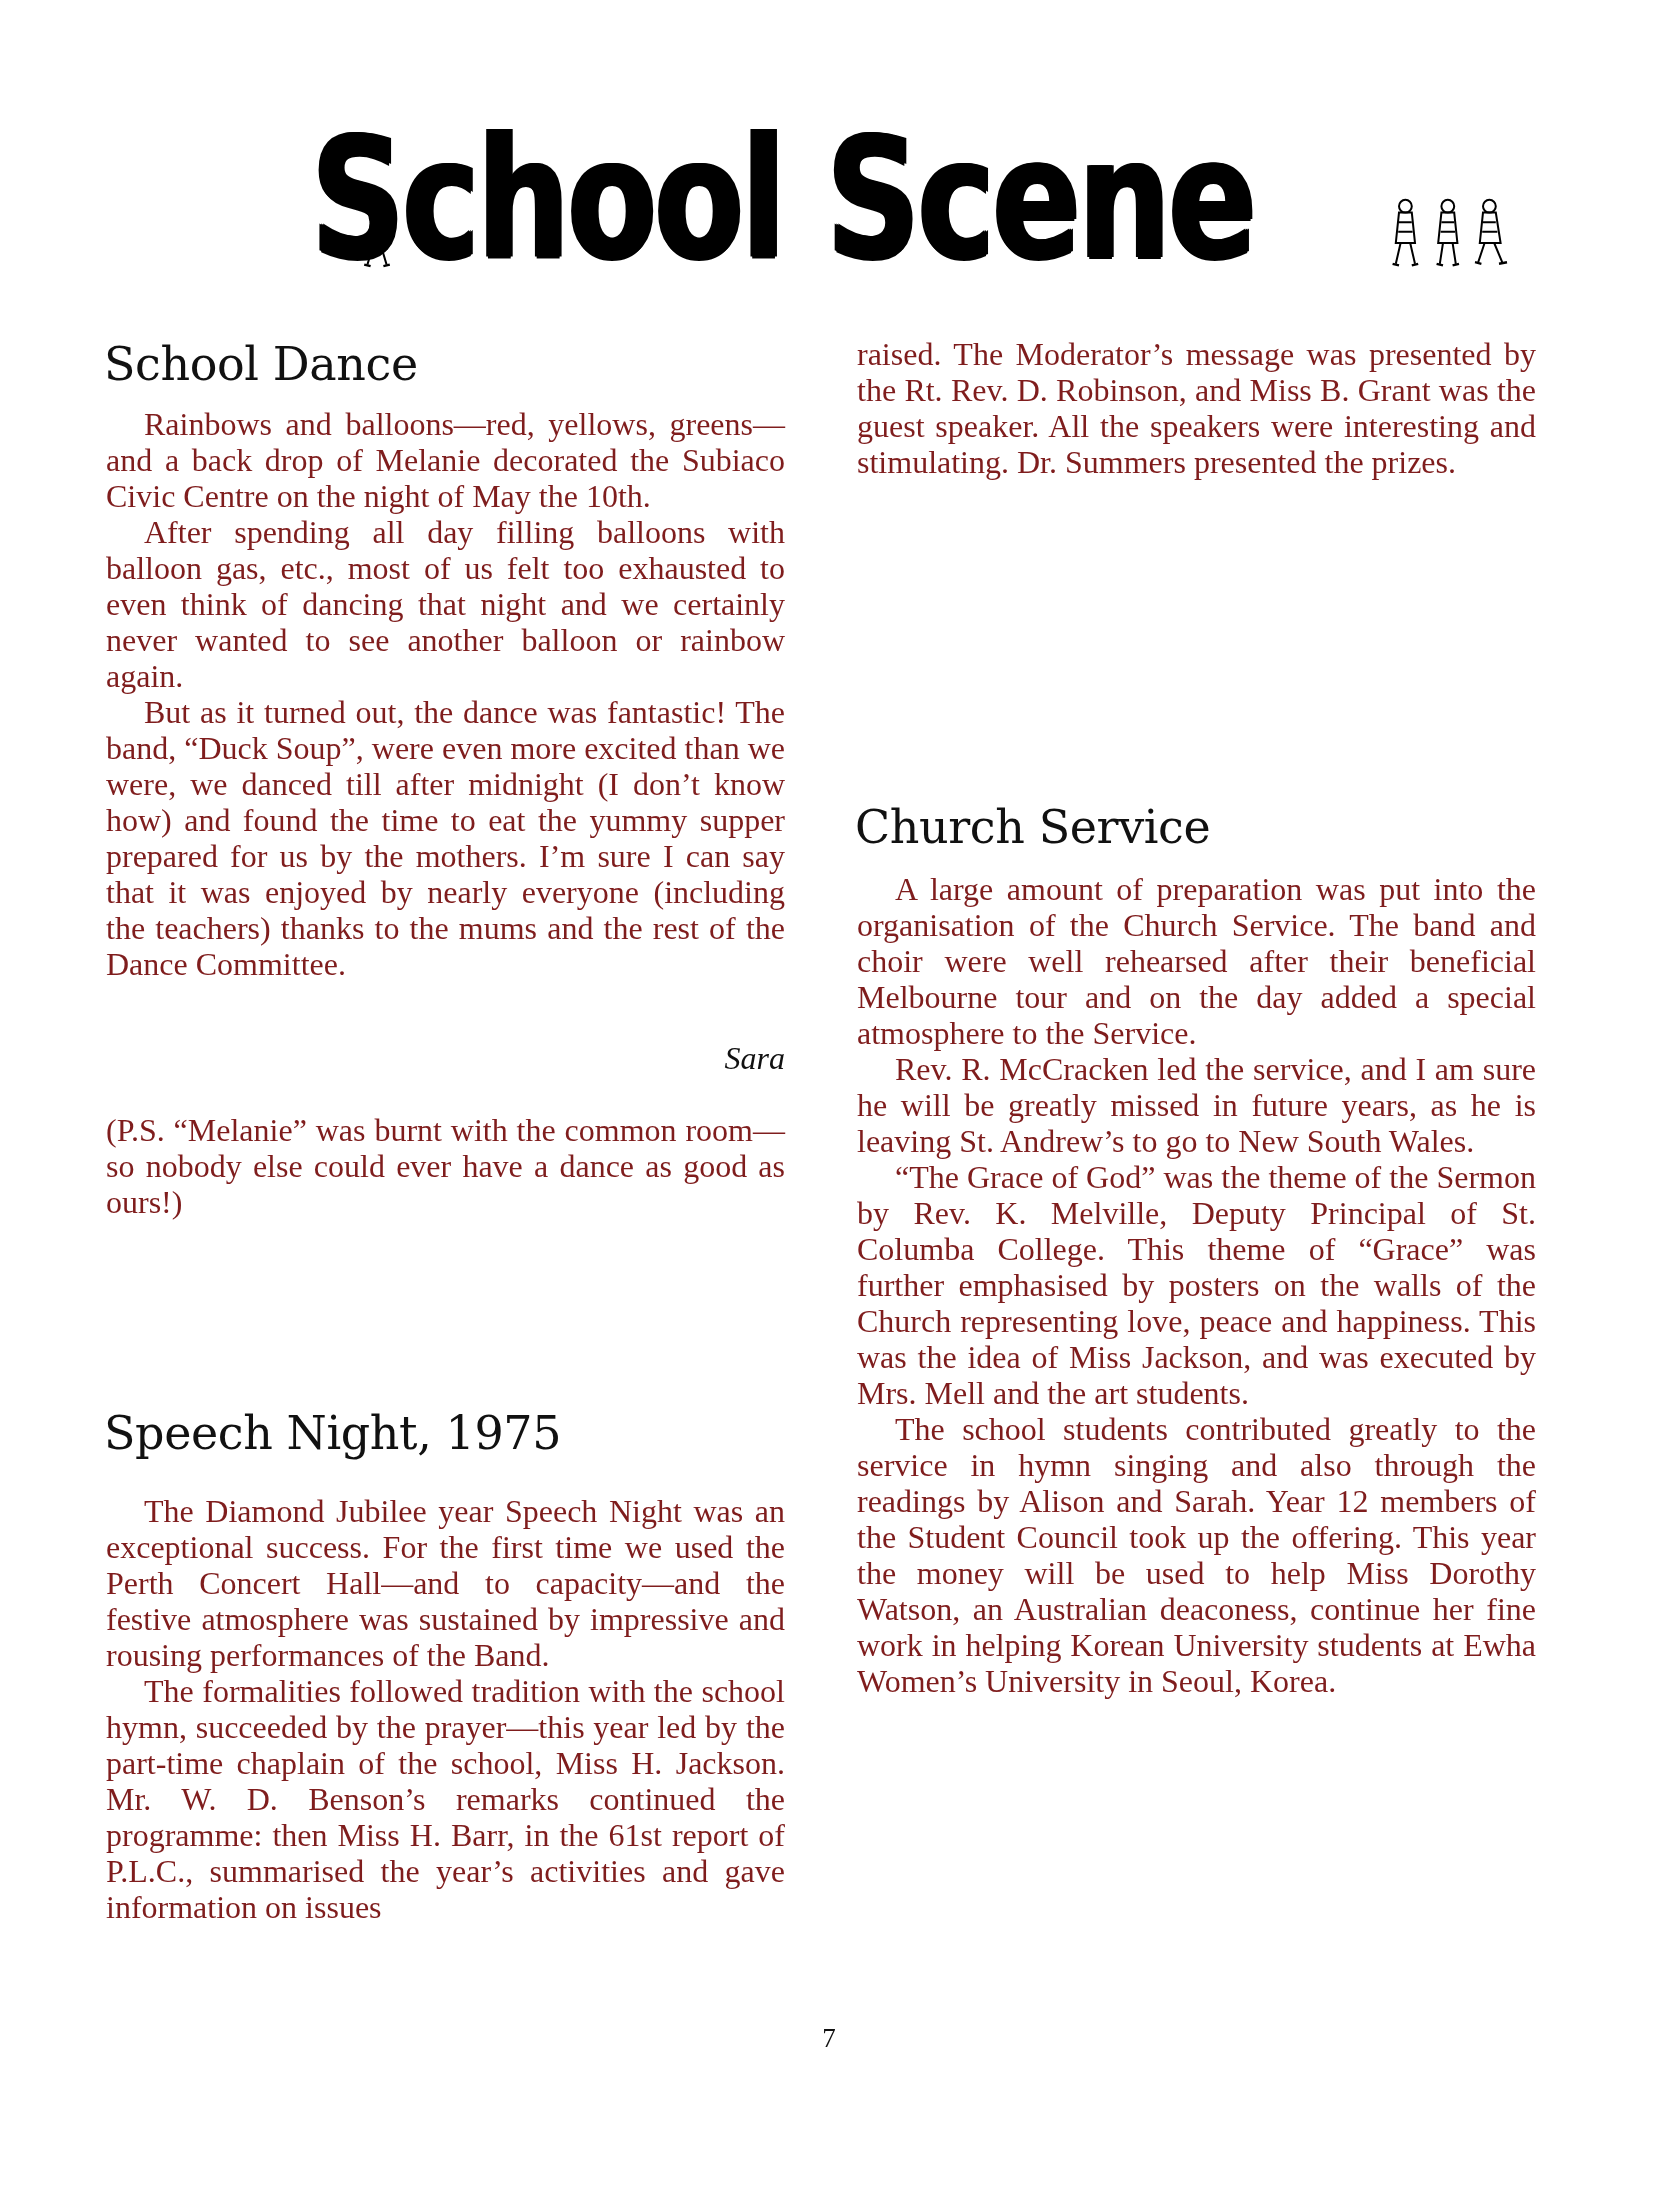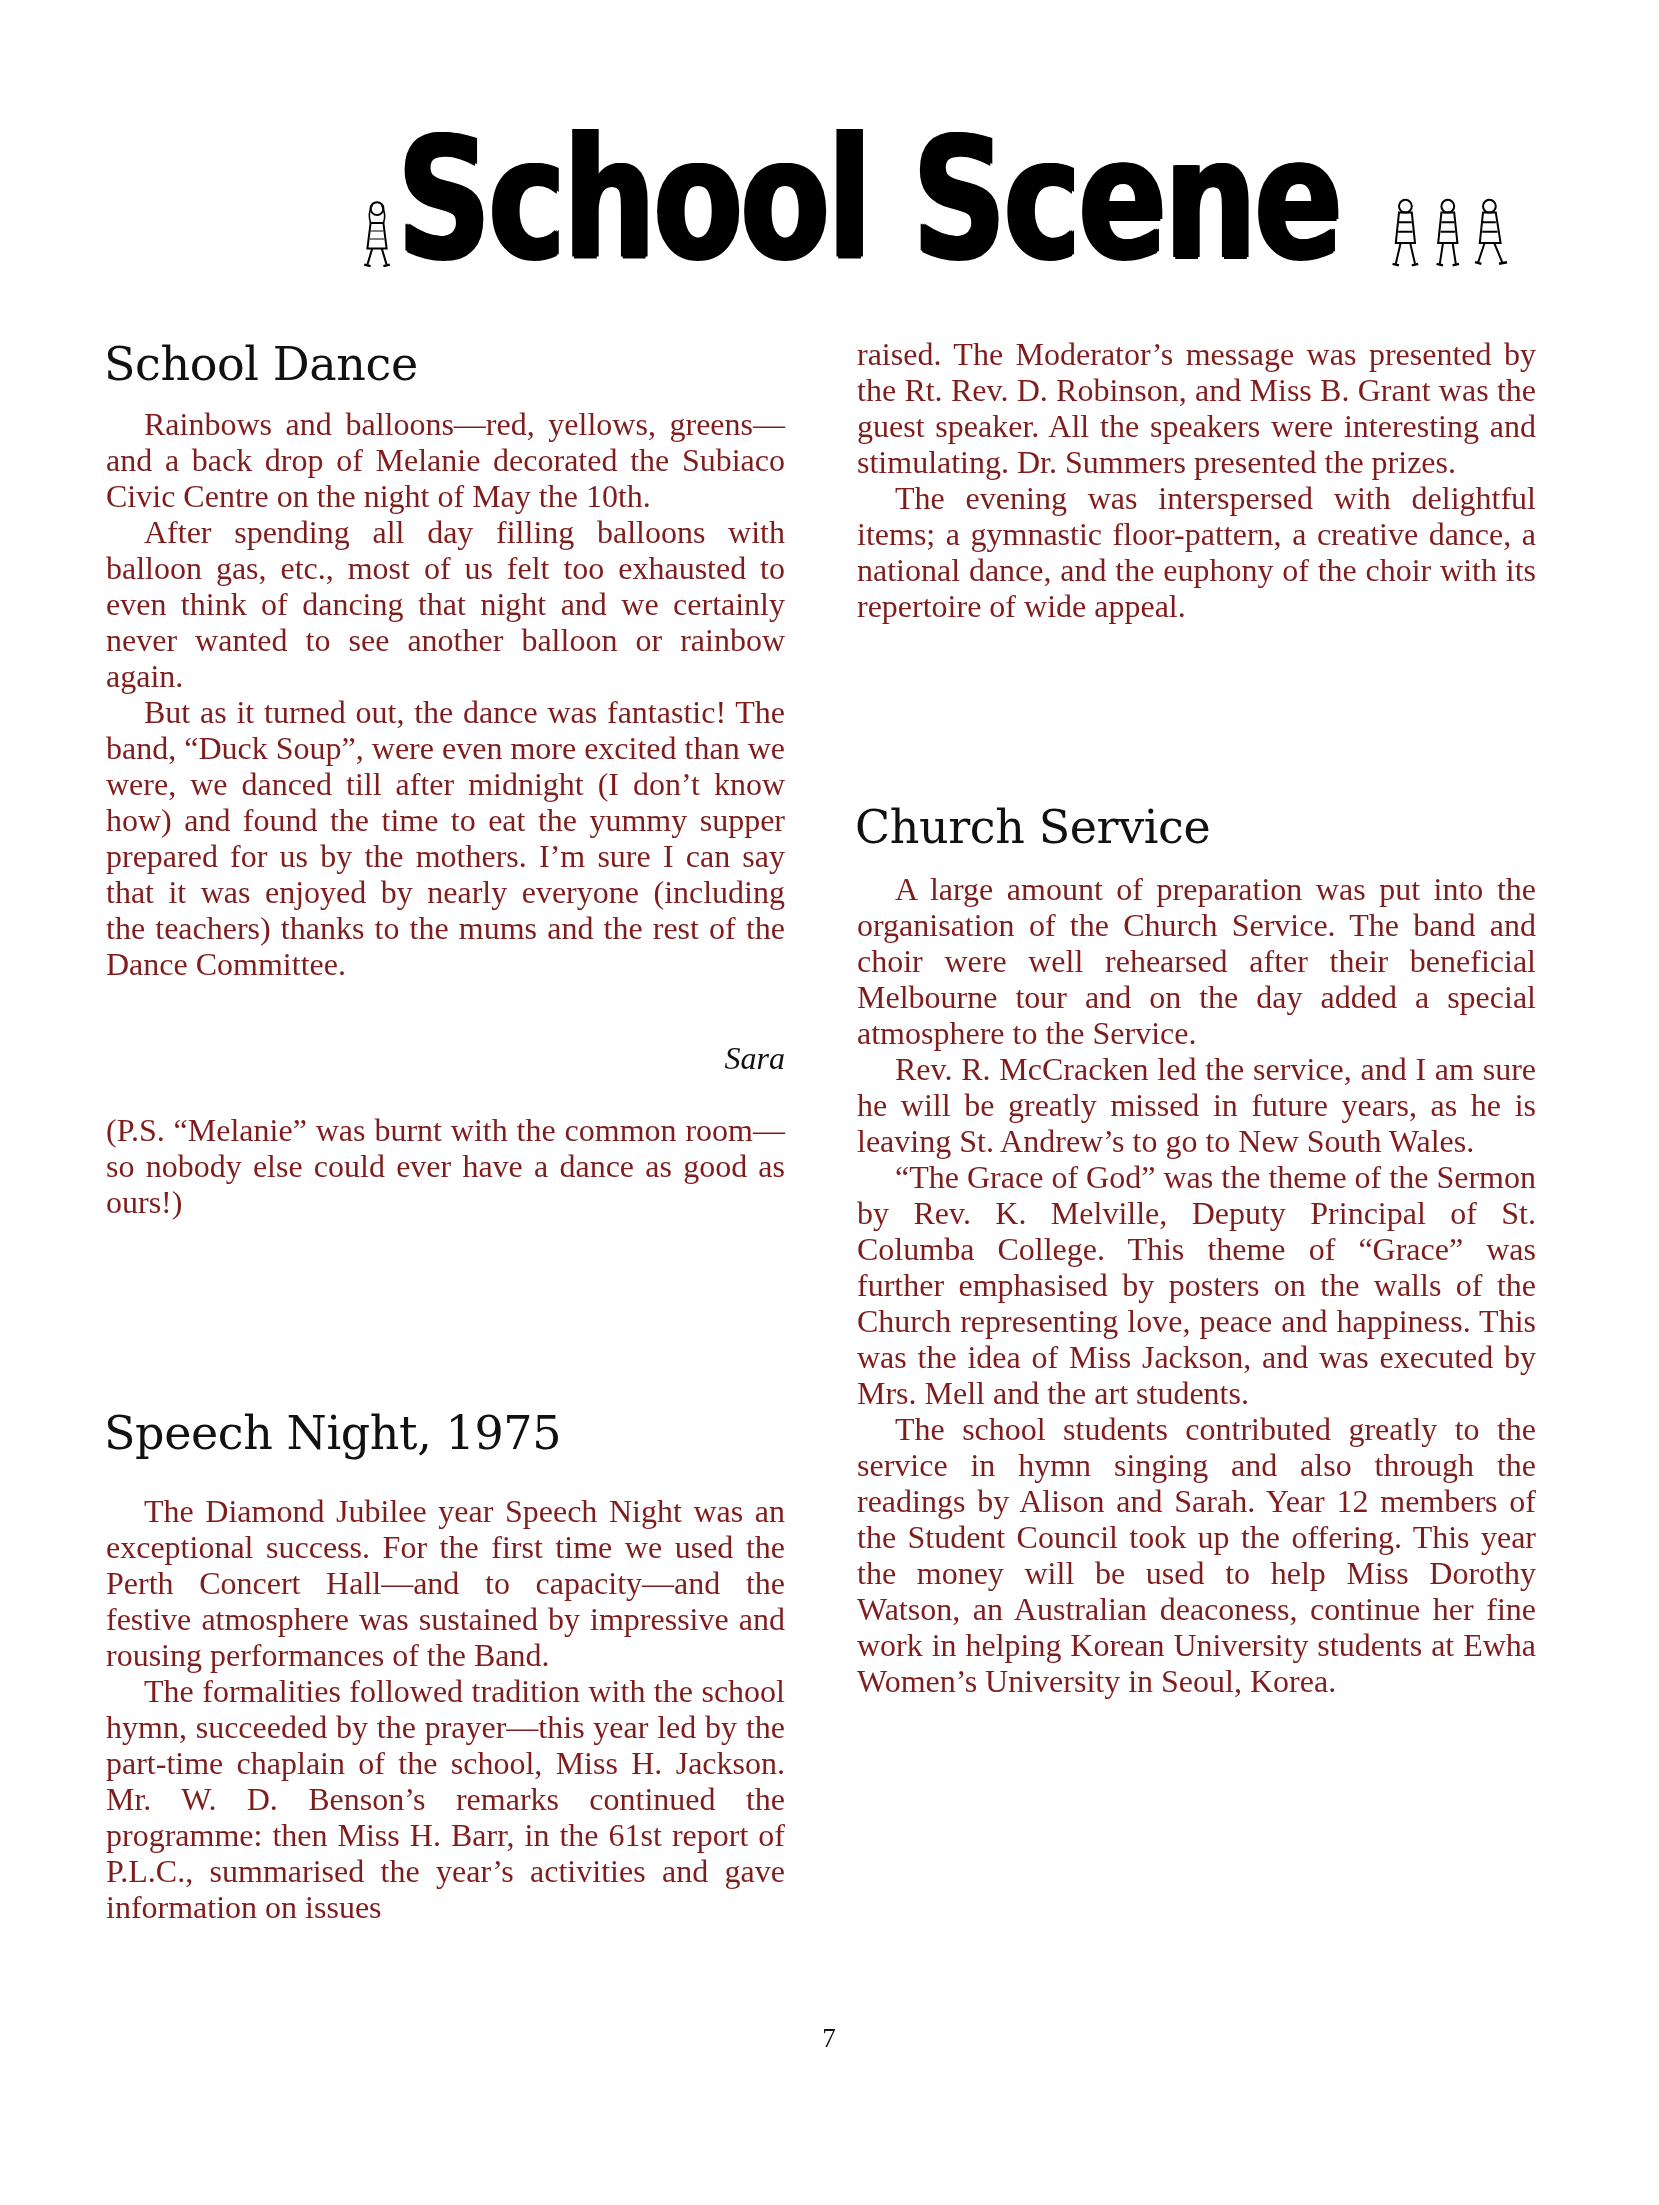--- a/index.html
+++ b/index.html
@@ -3,21 +3,21 @@
 <meta charset="utf-8">
 <style>
   html, body { margin: 0; padding: 0; background: #ffffff; }
   body {
     width: 1659px; height: 2205px; position: relative; overflow: hidden;
     color: #111111;
     font-family: "DejaVu Serif", "Liberation Serif", serif;
   }
   .masthead {
     position: absolute; left: 351px; top: 104px; width: 1036px; height: 175px;
-    display: flex; align-items: flex-end; justify-content: center;
+    display: flex; align-items: flex-end; justify-content: flex-end;
   }
   .masthead-title {
     font-family: "DejaVu Sans", "Liberation Sans", sans-serif;
     font-weight: 900; font-size: 167px; line-height: 159px; letter-spacing: -3.2px;
     transform: scaleX(0.78); transform-origin: center bottom;
     color: #000000; white-space: nowrap;
     text-shadow: 2.4px 0 0 #000, -2.4px 0 0 #000, 0 2.4px 0 #000;
   }
   .figure { position: absolute; }
   .figure svg { display: block; }
@@ -106,21 +106,20 @@
   <h2 class="heading" style="left:104px; top:1405px;">Speech Night, 1975</h2>
   <div class="body-block" style="left:106px; top:1493px;">
     <p>The Diamond Jubilee year Speech Night was an exceptional success. For the first time we used the Perth Concert Hall—and to capacity—and the festive atmosphere was sustained by impressive and rousing performances of the Band.</p>
     <p>The formalities followed tradition with the school hymn, succeeded by the prayer—this year led by the part-time chaplain of the school, Miss H. Jackson. Mr. W. D. Benson’s remarks continued the programme: then Miss H. Barr, in the 61st report of P.L.C., summarised the year’s activities and gave information on issues</p>
   </div>
 </section>
 
 <section>
   <div class="body-block" style="left:857px; top:336px;">
     <p class="noindent">raised. The Moderator’s message was presented by the Rt. Rev. D. Robinson, and Miss B. Grant was the guest speaker. All the speakers were interesting and stimulating. Dr. Summers presented the prizes.</p>
-    <p>The evening was interspersed with delightful items; a gymnastic floor-pattern, a creative dance, a national dance, and the euphony of the choir with its repertoire of wide appeal.</p>
   </div>
 </section>
 
 <section>
   <h2 class="heading" style="left:855px; top:799px;">Church Service</h2>
   <div class="body-block" style="left:857px; top:871px;">
     <p>A large amount of preparation was put into the organisation of the Church Service. The band and choir were well rehearsed after their beneficial Melbourne tour and on the day added a special atmosphere to the Service.</p>
     <p>Rev. R. McCracken led the service, and I am sure he will be greatly missed in future years, as he is leaving St. Andrew’s to go to New South Wales.</p>
     <p>“The Grace of God” was the theme of the Sermon by Rev. K. Melville, Deputy Principal of St. Columba College. This theme of “Grace” was further emphasised by posters on the walls of the Church representing love, peace and happiness. This was the idea of Miss Jackson, and was executed by Mrs. Mell and the art students.</p>
     <p>The school students contributed greatly to the service in hymn singing and also through the readings by Alison and Sarah. Year 12 members of the Student Council took up the offering. This year the money will be used to help Miss Dorothy Watson, an Australian deaconess, continue her fine work in helping Korean University students at Ewha Women’s University in Seoul, Korea.</p>

